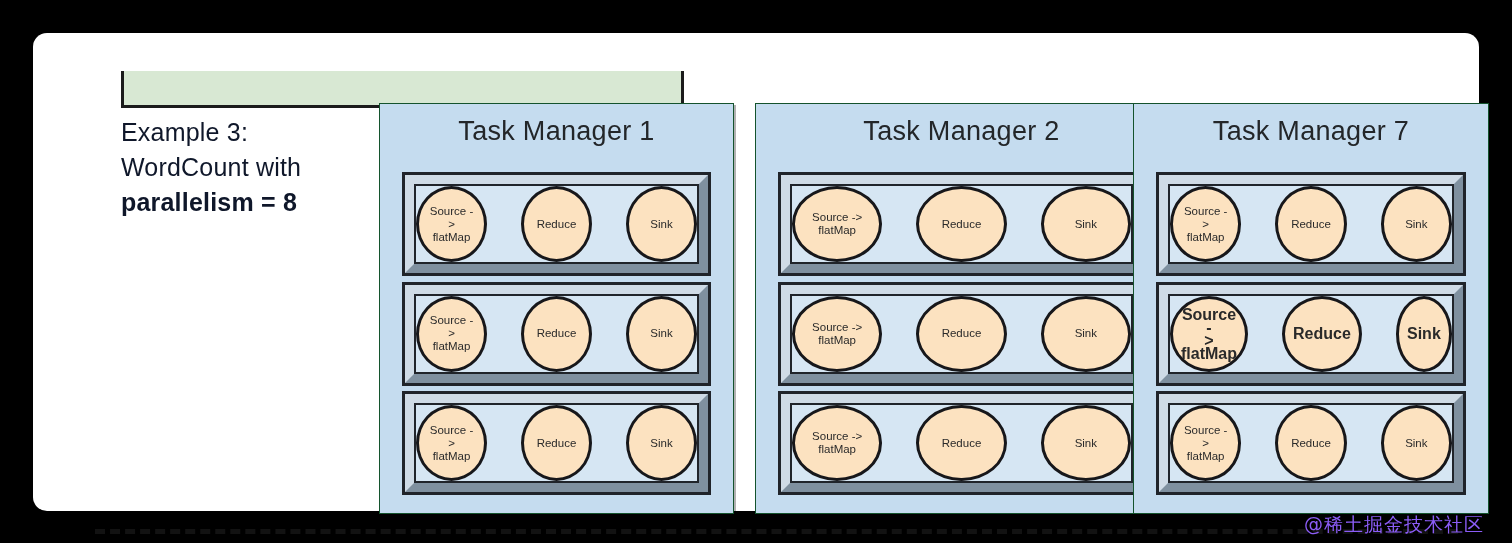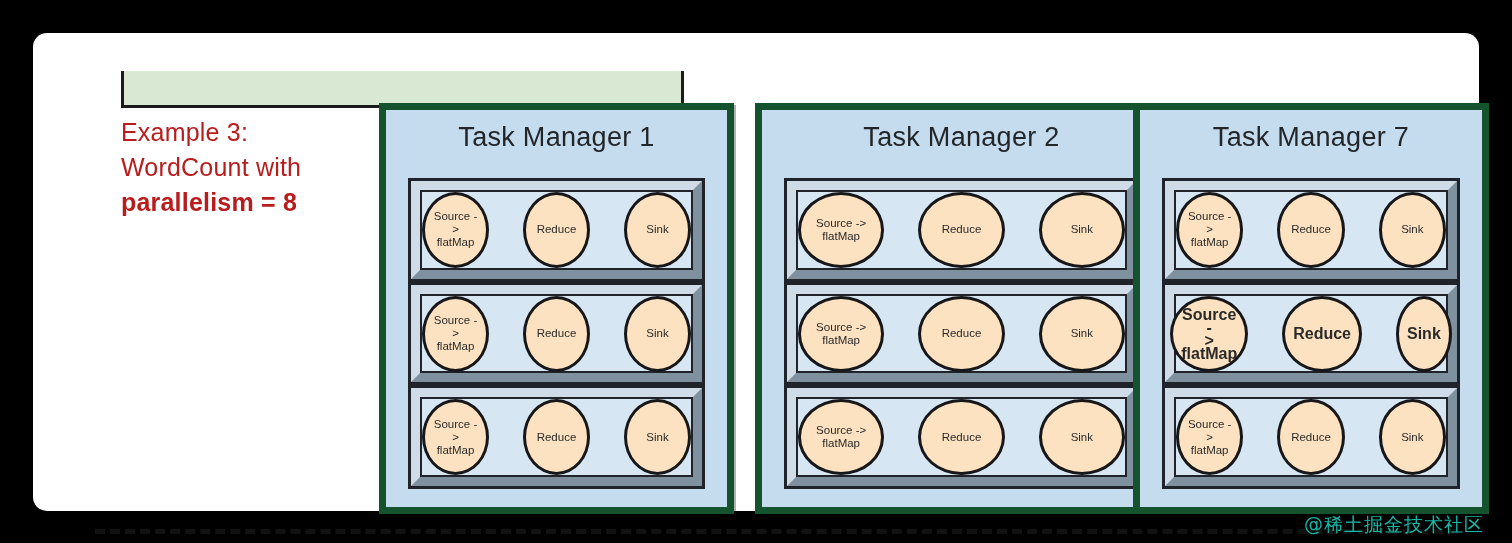--- a/index.html
+++ b/index.html
@@ -38,36 +38,36 @@
     border-top: none;
     box-sizing: border-box;
   }
 
   
   #caption {
     position: absolute;
     left: 88px;
     top: 82px;
     width: 245px;
-    color: #b91c1c;
+    color: #0f172a;
     font-size: 25px;
     line-height: 35px;
     letter-spacing: 0.2px;
   }
   #caption .cap-bold {
     font-weight: bold;
   }
 
   
   .task-manager {
     position: absolute;
     top: 70px;
     height: 411px;
     background: #c5dcef;
-    border: 7px solid #14532d;
+    border: 1px solid #14532d;
     box-sizing: border-box;
     box-shadow: 2px 2px 0 0 rgba(0,0,0,0.30);
   }
   #task-manager-1 { left: 346px;  width: 355px; }
   #task-manager-2 { left: 722px;  width: 413px; }
   #task-manager-3 { left: 1100px; width: 356px; }
 
   .tm-title {
     position: absolute;
     left: 0;
@@ -159,21 +159,21 @@
     height: 0;
     border-top: 5px dashed #121212;
   }
 
   
   #watermark {
     position: absolute;
     right: 28px;
     top: 512px;
     font-size: 19px;
-    color: #14b8a6;
+    color: #8b5cf6;
     letter-spacing: 1px;
     font-family: "DejaVu Sans", sans-serif;
   }
 </style>
 </head>
 <body>
 
 <div id="slide-page">
 
   <div id="green-banner"></div>

